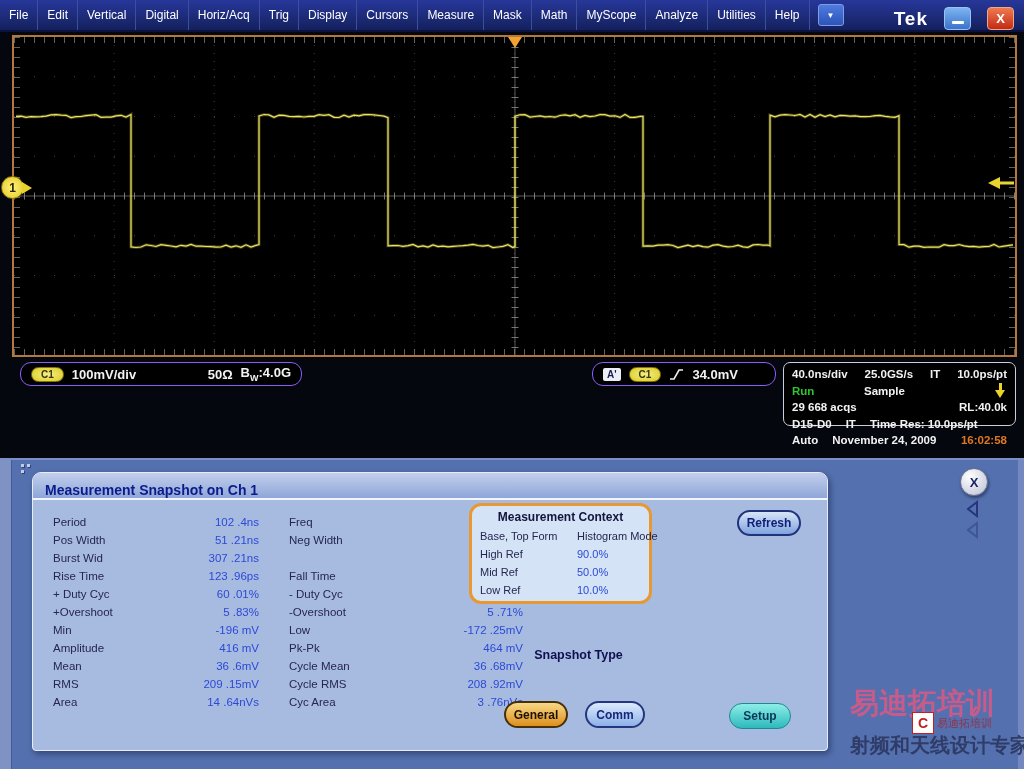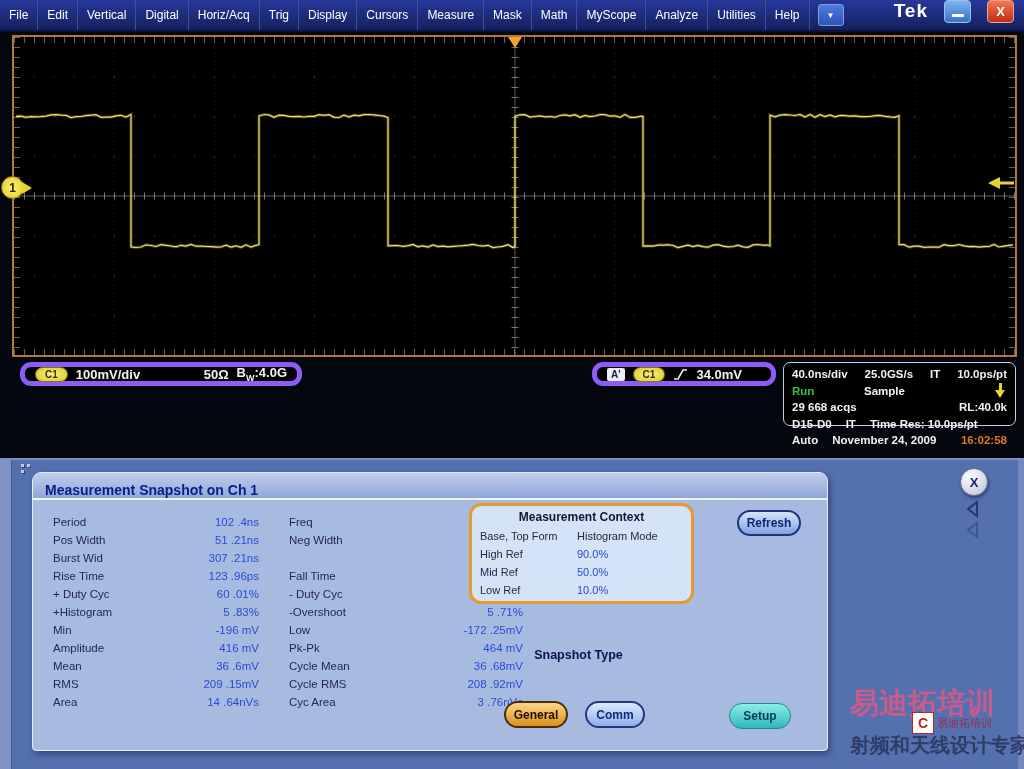--- a/index.html
+++ b/index.html
@@ -8,21 +8,21 @@
 
   
   #menubar{position:absolute;left:0;top:0;width:1024px;height:32px;
            background:linear-gradient(#27379a,#1a2870 70%,#141f5c);
            display:flex;align-items:stretch;border-bottom:2px solid #0a1240;box-sizing:border-box;}
   .menu-item{display:flex;align-items:center;padding:0 9px;color:#fff;font-size:12px;
              border-right:1px solid #3d4e9e;cursor:default;white-space:nowrap;}
   #menu-dropdown{margin:4px 0 4px 8px;width:24px;border-radius:3px;
                  background:linear-gradient(#4f7ade,#2c55b8);border:1px solid #7e9ce8;
                  color:#fff;font-size:8px;display:flex;align-items:center;justify-content:center;}
-  #menu-right{margin-left:auto;display:flex;align-items:flex-start;gap:16px;padding-right:10px;}
+  #menu-right{margin-left:auto;display:flex;align-items:flex-end;gap:16px;padding-right:10px;}
   #tek-logo{color:#fff;font-size:19px;font-weight:bold;letter-spacing:1px;}
   .win-btn{width:27px;height:23px;border-radius:4px;display:flex;align-items:center;
            justify-content:center;box-sizing:border-box;}
   #min-btn{background:linear-gradient(#7db4f0,#3a72cc);border:1px solid #9cc2f4;}
   #min-btn .min-bar{width:12px;height:3px;background:#fff;margin-top:8px;border-radius:1px;}
   #close-btn{background:linear-gradient(#f07a50,#c22a14);border:1px solid #f0a888;
              color:#fff;font-weight:bold;font-size:13px;}
 
   
   #screen{position:absolute;left:0;top:32px;width:1024px;height:426px;background:#05070f;}
@@ -30,21 +30,21 @@
              background:#000;border:2px solid #b5783c;}
   #wave-svg{position:absolute;left:0;top:0;}
   #ch1-marker{position:absolute;left:1px;top:144px;display:flex;align-items:center;}
   #ch1-circle{width:21px;height:21px;border-radius:50%;background:radial-gradient(#fff27e,#e3c81e);
               border:1px solid #8a7408;color:#2a2408;font-size:12px;font-weight:bold;
               display:flex;align-items:center;justify-content:center;}
   #ch1-arrow{width:0;height:0;border-left:10px solid #e9d42c;border-top:6px solid transparent;
              border-bottom:6px solid transparent;margin-left:-2px;}
 
   
-  .readout{position:absolute;height:24px;border:5px solid #8b5cf6;border-radius:11px;
+  .readout{position:absolute;height:24px;border:1px solid #8b5cf6;border-radius:11px;
            background:#000;display:flex;align-items:center;gap:8px;padding:4px 10px;
            color:#f2f2f2;font-size:13px;font-weight:bold;box-sizing:border-box;}
   #readout-ch{left:20px;top:330px;width:282px;}
   #readout-trig{left:592px;top:330px;width:184px;}
   .chan-oval{background:radial-gradient(#f5ee8a,#d8cc20);color:#3a3408;border:1px solid #8a7408;
              font-size:10px;font-weight:bold;border-radius:8px;padding:1px 9px;}
   .sub{font-size:9px;vertical-align:sub;}
   .trig-badge{background:#eceef6;color:#1a1a50;font-size:10px;font-weight:bold;
               padding:1px 4px;border-radius:2px;}
   #bw-spacer{flex:1;}
@@ -78,21 +78,21 @@
                    border-bottom:2px solid #f2f5fc;border-radius:8px 8px 0 0;
                    display:flex;align-items:flex-end;padding-left:12px;}
   #dialog-title{color:#0b1b8c;font-size:14px;font-weight:bold;}
   
   #mtable{position:absolute;left:20px;top:40px;}
   .mrow{display:grid;grid-template-columns:100px 106px 30px 106px 128px;height:18px;
         font-size:11.5px;align-items:center;}
   .mlabel{color:#26264f;}
   .mvalue{color:#2b49d6;text-align:right;}
   
-  #context-box{position:absolute;left:436px;top:30px;width:225px;height:101px;
+  #context-box{position:absolute;left:436px;top:30px;width:183px;height:101px;
                background:#d4e3f6;border:3px solid #e89830;border-radius:12px;
                padding:4px 8px;box-sizing:border-box;}
   #context-title{text-align:center;color:#14143c;font-size:12px;font-weight:bold;margin-bottom:3px;}
   .ctx-row{display:grid;grid-template-columns:97px 92px;font-size:11px;height:18px;align-items:center;}
   .ctx-label{color:#26264f;}
   .ctx-value{color:#26264f;}
   .ctx-value.blue{color:#2b49d6;}
   
   .pill{position:absolute;display:flex;align-items:center;justify-content:center;
         font-weight:bold;font-size:12px;cursor:pointer;box-sizing:border-box;}
@@ -290,21 +290,21 @@
             <span class="mvalue">135 .47ps</span>
           </div>
           <div class="mrow">
             <span class="mlabel">+ Duty Cyc</span>
             <span class="mvalue">60 .01%</span>
             <span class="mlabel"></span>
             <span class="mlabel">- Duty Cyc</span>
             <span class="mvalue">49 .99%</span>
           </div>
           <div class="mrow">
-            <span class="mlabel">+Histogram</span>
+            <span class="mlabel">+Overshoot</span>
             <span class="mvalue">5 .83%</span>
             <span class="mlabel"></span>
             <span class="mlabel">-Overshoot</span>
             <span class="mvalue">5 .71%</span>
           </div>
           <div class="mrow">
             <span class="mlabel">Min</span>
             <span class="mvalue">-196 mV</span>
             <span class="mlabel"></span>
             <span class="mlabel">Low</span>

